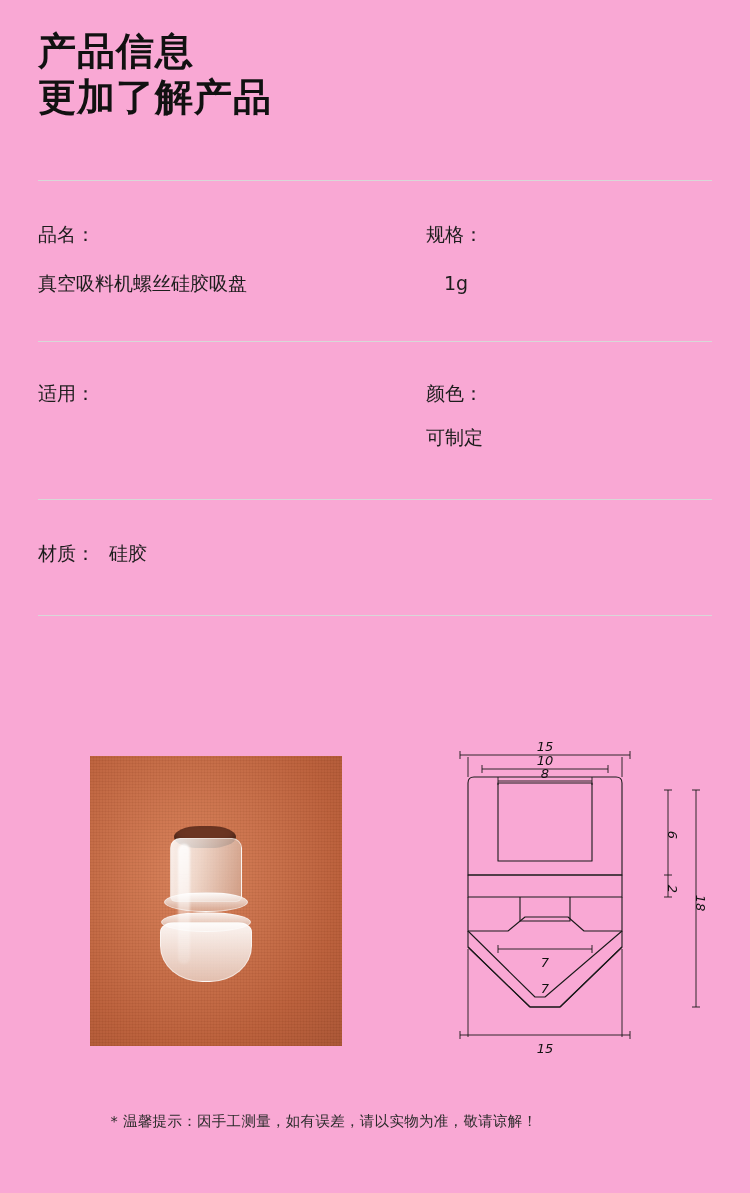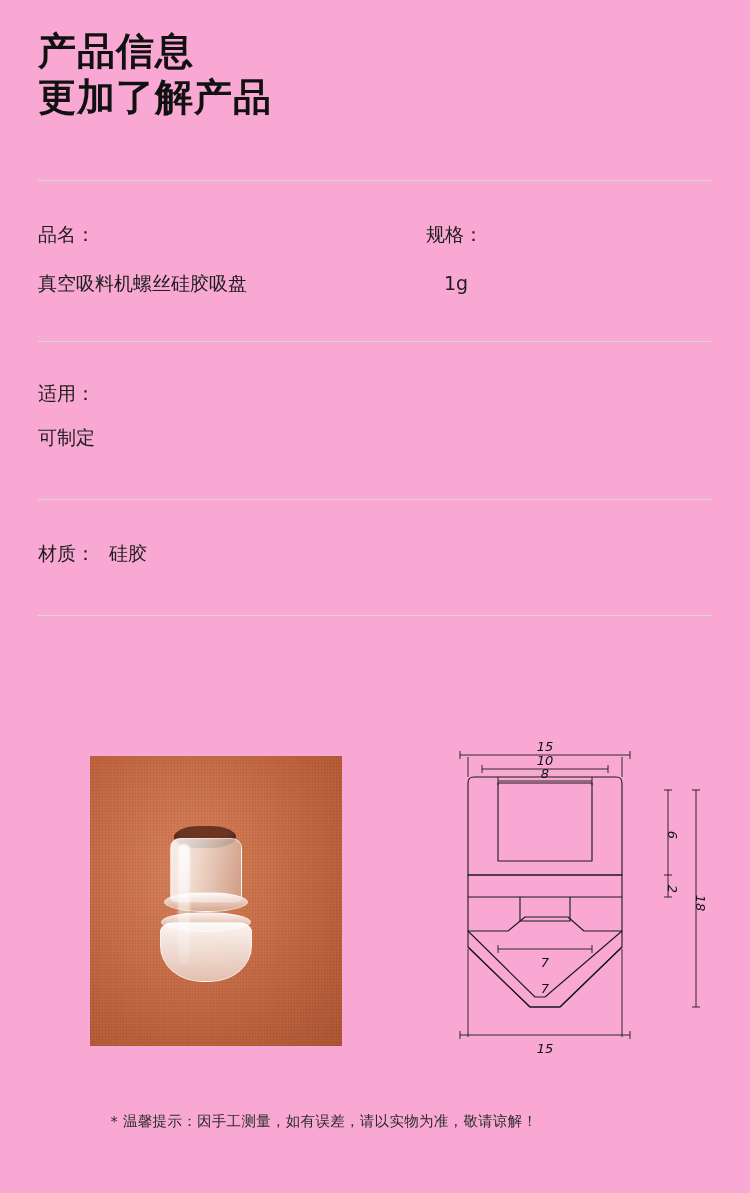--- a/index.html
+++ b/index.html
@@ -62,21 +62,21 @@
     line-height: 1.2;
   }
   .spec-value {
     font-size: 19px;
     color: #1d1d1d;
     line-height: 1.2;
   }
   .row1 { padding: 42px 0 46px 0; }
   .row1 .spec-label { margin-bottom: 26px; }
   .row1 .spec-col.right .spec-value { padding-left: 18px; }
-  .row2 { padding: 40px 0 50px 0; flex-direction: column; }
+  .row2 { padding: 40px 0 50px 0; }
   .row2 .spec-label { margin-bottom: 22px; }
   .row3 { padding: 42px 0 50px 0; }
   .row3 .mat {
     font-size: 19px;
   }
   .row3 .mat .mat-val { margin-left: 14px; }
 
   
   .media {
     position: absolute;
@@ -212,20 +212,21 @@
       </div>
     </div>
 
     <div class="rule"></div>
 
     <div class="spec-row row2">
       <div class="spec-col left">
         <div class="spec-label">适用：</div>
       </div>
       <div class="spec-col right">
+        <div class="spec-label" style="margin-bottom:22px;">颜色：</div>
         <div class="spec-value">可制定</div>
       </div>
     </div>
 
     <div class="rule"></div>
 
     <div class="spec-row row3">
       <div class="spec-col left mat">
         <span class="spec-label">材质：</span><span class="spec-value mat-val">硅胶</span>
       </div>

